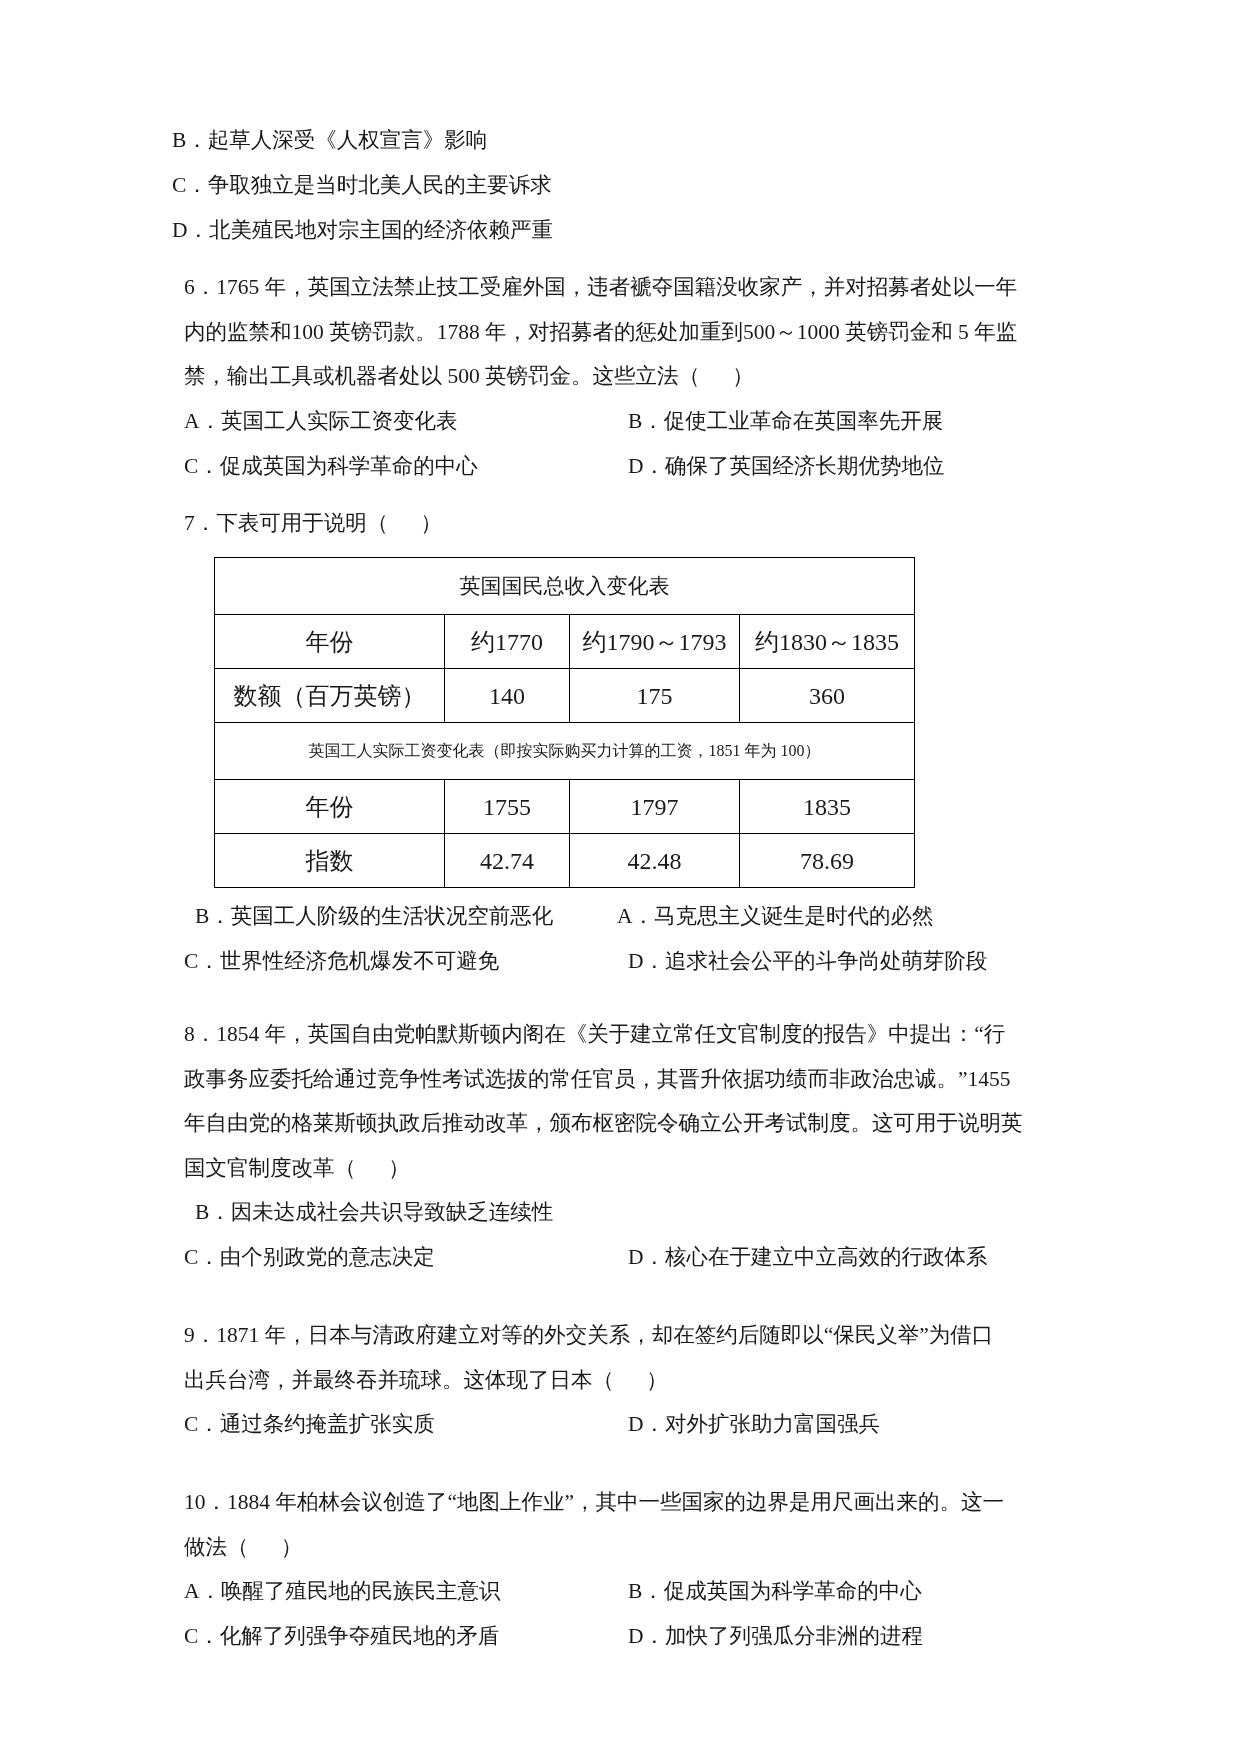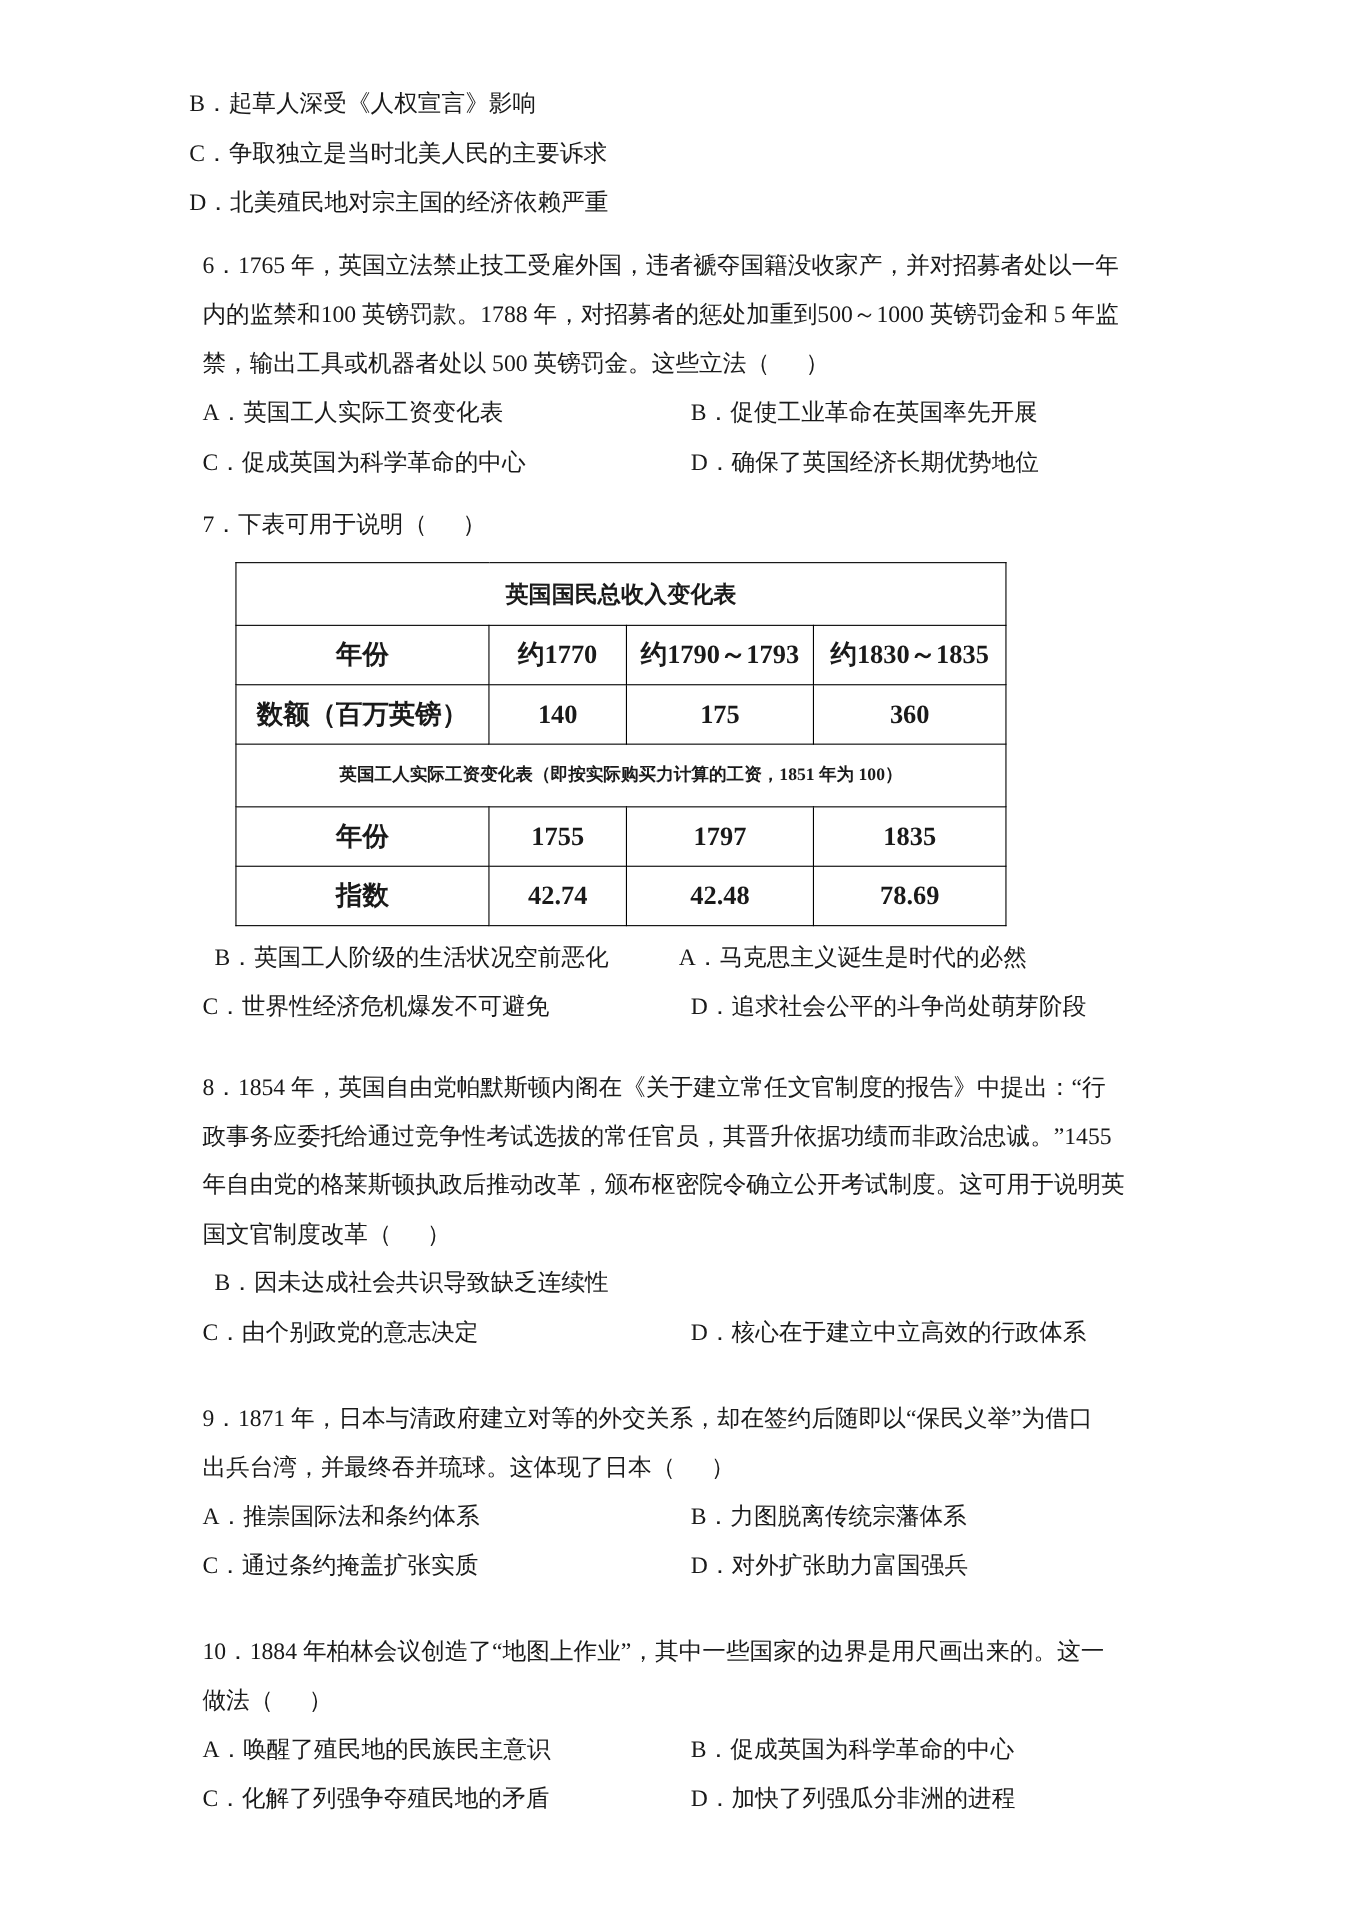--- a/index.html
+++ b/index.html
@@ -12,21 +12,21 @@
     height: 1754px;
     font-family: "Liberation Serif", "DejaVu Serif", serif;
     color: #1a1a1a;
     -webkit-font-smoothing: antialiased;
   }
   .page {
     position: relative;
     width: 1012px;
     height: 1754px;
     box-sizing: border-box;
-    padding: 72px 175px 0 172px;
+    padding: 118px 175px 0 172px;
   }
   .content {
     width: 890px;
   }
   .opt-line {
     font-size: 21.5px;
     line-height: 45px;
     display: flex;
   }
   .opt-col {
@@ -46,21 +46,20 @@
   }
   .q-block { margin: 12px; }
 
   .gap-after-opts { height: 9px; }
   .gap-small { height: 4px; }
 
   
   .tbl-wrap {
     margin: 12px 0 6px 30px;
     width: 700px;
-    font-weight: bold;
   }
   table.data {
     border-collapse: collapse;
     width: 700px;
     table-layout: fixed;
   }
   table.data td {
     border: 1.3px solid #000000;
     text-align: center;
     vertical-align: middle;
@@ -184,24 +183,20 @@
         <div class="opt-col right"><span>D．</span><span>核心在于建立中立高效的行政体系</span></div>
       </div>
     </div>
 
     <div class="gap-after-opts"></div>
 
     <div class="q-block">
       <div class="stem">9．1871 年，日本与清政府建立对等的外交关系，却在签约后随即以“保民义举”为借口</div>
       <div class="stem">出兵台湾，并最终吞并琉球。这体现了日本（      ）</div>
       <div class="opt-line">
-        <div class="opt-col"><span>A．</span><span>推崇国际法和条约体系</span></div>
-        <div class="opt-col right"><span>B．</span><span>力图脱离传统宗藩体系</span></div>
-      </div>
-      <div class="opt-line">
         <div class="opt-col"><span>C．</span><span>通过条约掩盖扩张实质</span></div>
         <div class="opt-col right"><span>D．</span><span>对外扩张助力富国强兵</span></div>
       </div>
     </div>
 
     <div class="gap-after-opts"></div>
 
     <div class="q-block">
       <div class="stem">10．1884 年柏林会议创造了“地图上作业”，其中一些国家的边界是用尺画出来的。这一</div>
       <div class="stem">做法（      ）</div>

